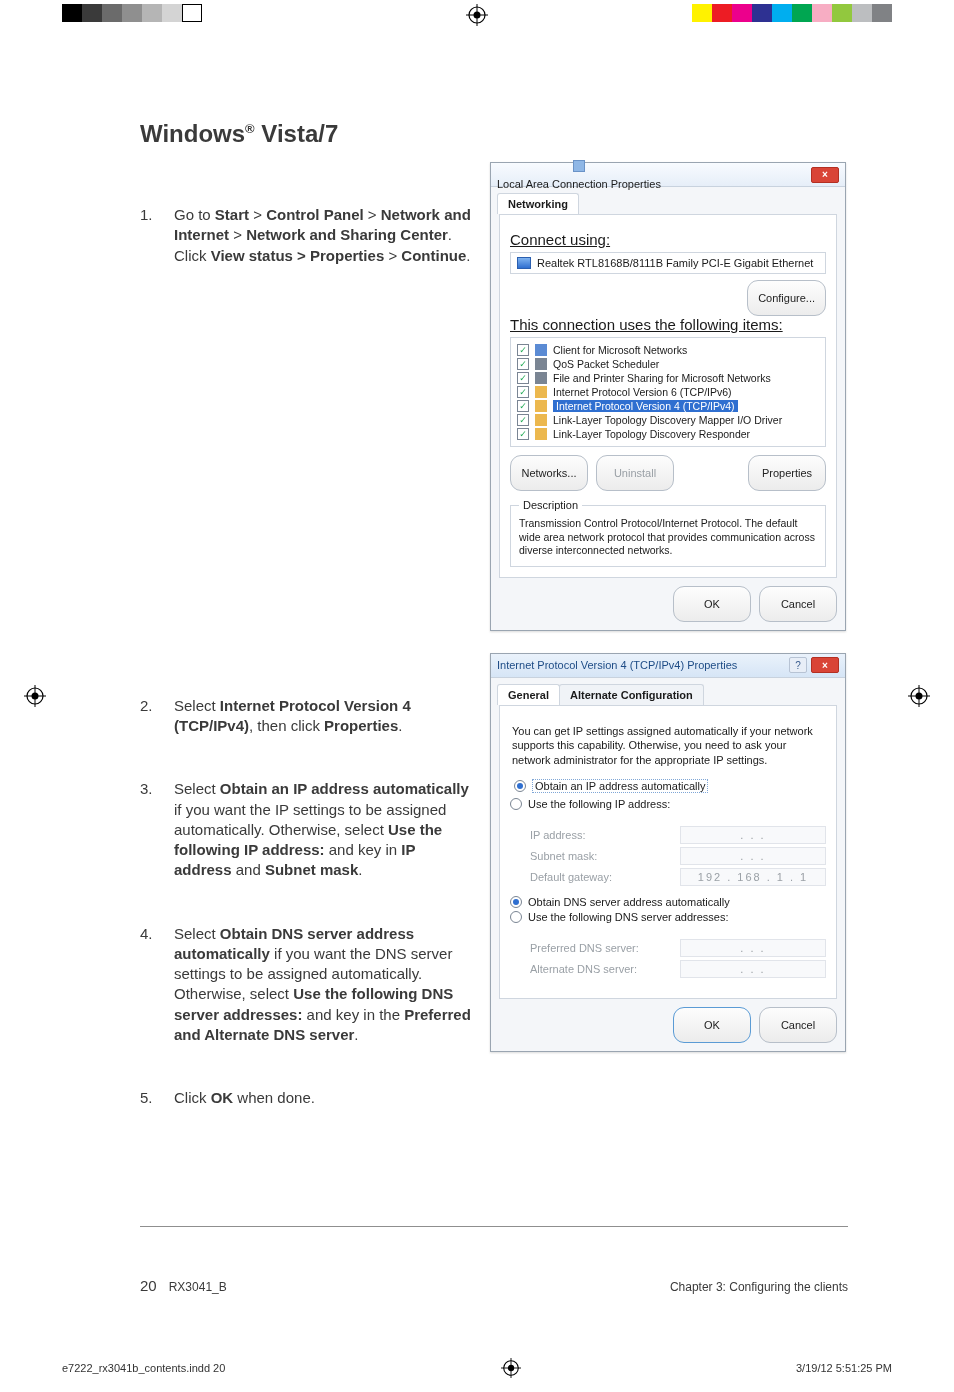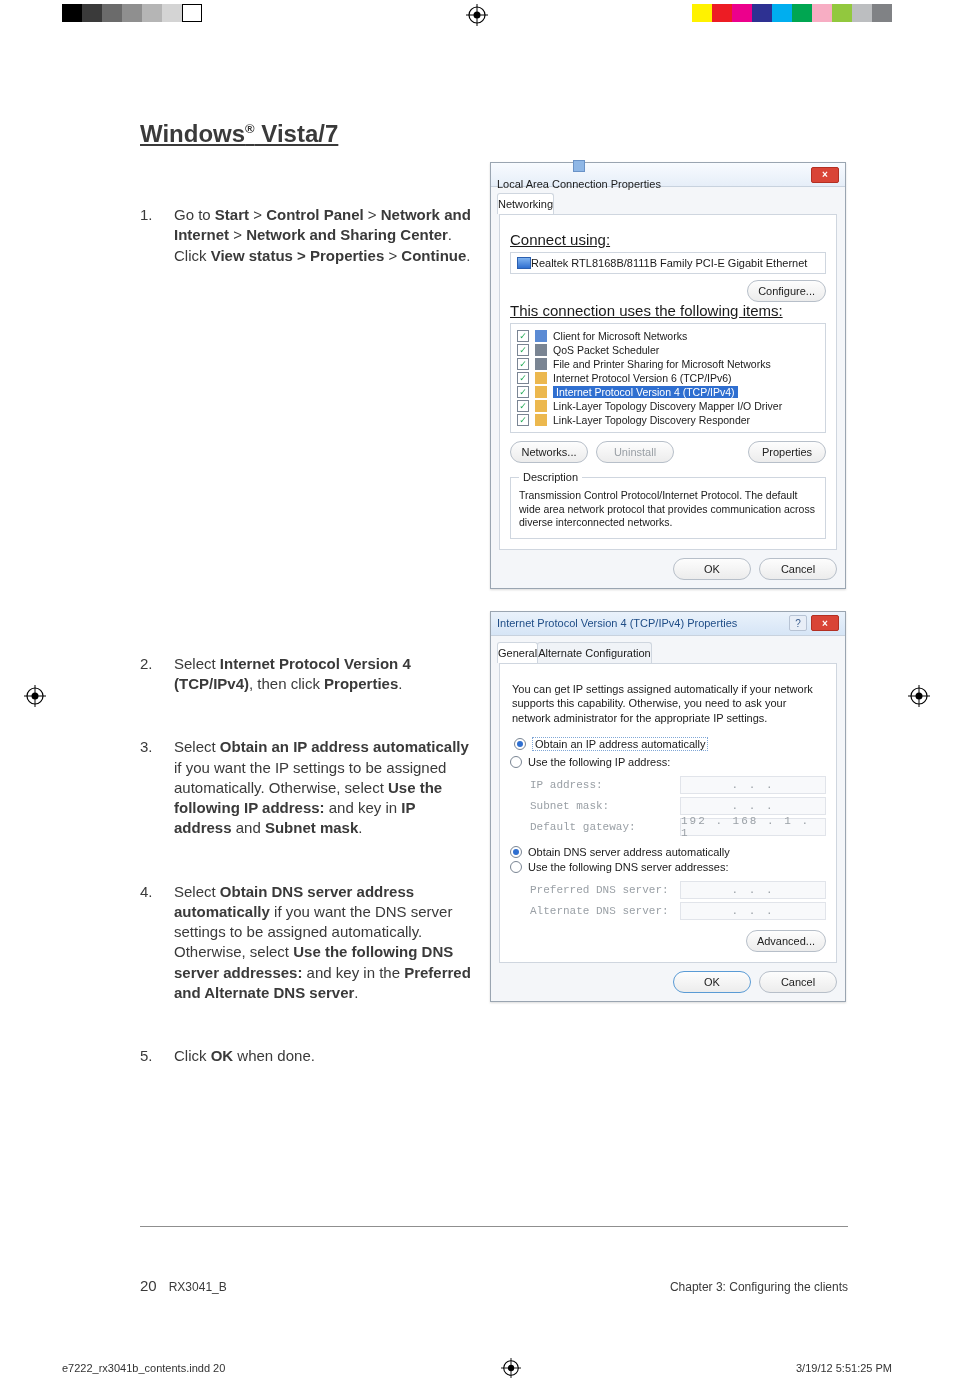--- a/index.html
+++ b/index.html
@@ -15,60 +15,60 @@
   .topmark { position: absolute; left: 50%; top: 4px; transform: translateX(-50%); }
   .crossmark svg { display: block; }
 
   
   .side-mark { position: absolute; top: 50%; transform: translateY(-50%); }
   .side-left { left: 24px; }
   .side-right { right: 24px; }
 
   
   .content { position: absolute; left: 140px; top: 120px; width: 708px; }
-  h2.section-title { font-size: 24px; font-weight: bold; color: #3a3a3a; margin-bottom: 14px; text-decoration: underline; }
+  h2.section-title { font-size: 24px; font-weight: bold; color: #3a3a3a; margin-bottom: 14px; }
   h2.section-title sup { font-size: 13px; vertical-align: super; }
   ol.instructions { list-style: none; counter-reset: step; font-size: 15px; line-height: 1.35; color: #3a3a3a; }
   ol.instructions > li { position: relative; padding-left: 34px; margin-bottom: 10px; margin-top: 43px; }
   ol.instructions > li::before { counter-increment: step; content: counter(step) "."; position: absolute; left: 0; top: 0; width: 28px; }
   .leftcol { width: 332px; }
   .bold { font-weight: bold; }
   .row { display: flex; align-items: flex-start; gap: 18px; }
 
   
   .shot { border: 1px solid #9aa5b1; background: #f4f6f9; font-family: "Segoe UI", Tahoma, sans-serif; font-size: 11px; color: #1a1a1a; box-shadow: 0 1px 2px rgba(0,0,0,.15); }
   .shot .titlebar { display: flex; align-items: center; justify-content: space-between; height: 24px; padding: 0 6px; background: linear-gradient(#f8fbff,#e6eef8); border-bottom: 1px solid #c8d2de; }
   .shot .titlebar .tleft { display: flex; align-items: center; gap: 6px; flex-direction: column; }
   .shot .close { width: 28px; height: 16px; background: #d94436; border: 1px solid #b32f22; border-radius: 2px; display: flex; align-items: center; justify-content: center; color: #fff; font-weight: bold; font-size: 10px; }
   .shot .tabrow { padding: 6px 6px 0 6px; }
-  .shot .tab { display: inline-block; padding: 4px 0; background: #fff; border: 1px solid #cfd6df; border-bottom: none; border-radius: 3px 3px 0 0; font-size: 11px; }
+  .shot .tab { display: inline-block; padding: 4px 10px; background: #fff; border: 1px solid #cfd6df; border-bottom: none; border-radius: 3px 3px 0 0; font-size: 11px; font-weight: bold; }
   .shot .panel { margin: 0 8px 8px 8px; background: #fff; border: 1px solid #cfd6df; padding: 10px; }
-  .shot .btn { display: inline-flex; align-items: center; justify-content: center; min-width: 78px; height: 22px; padding: 0 10px; background: linear-gradient(#fdfdfd,#ececec); border: 1px solid #b7bfc9; border-radius: 11px; font-size: 11px; color: #222; }
+  .shot .btn { display: inline-flex; align-items: center; justify-content: center; min-width: 78px; height: 36px; padding: 0 10px; background: linear-gradient(#fdfdfd,#ececec); border: 1px solid #b7bfc9; border-radius: 11px; font-size: 11px; color: #222; }
   .shot .btn.disabled { color: #9aa0a6; }
-  .shot .field { display: flex; align-items: center; border: 1px solid #cfd6df; padding: 4px 6px; background: #fff; margin-bottom: 6px; }
+  .shot .field { display: flex; align-items: center; gap: 6px; border: 1px solid #cfd6df; padding: 4px 6px; background: #fff; margin-bottom: 6px; }
   .shot .grouplabel { font-size: 15px; color: #1a1a1a; margin: 6px 0 4px 0; text-decoration: underline; }
   .shot ul.items { list-style: none; border: 1px solid #cfd6df; padding: 5px 6px; background: #fff; }
   .shot ul.items li { display: flex; align-items: center; gap: 6px; padding: 1px 0; font-size: 10.5px; }
   .shot ul.items li .chk { width: 12px; height: 12px; border: 1px solid #7a8593; display: inline-flex; align-items: center; justify-content: center; font-size: 9px; color: #2a5; }
   .shot ul.items li.sel span.txt { background: #2f6fd0; color: #fff; padding: 0 3px; }
   .shot .btnrow { display: flex; gap: 8px; margin-top: 8px; }
   .shot fieldset.desc { border: 1px solid #cfd6df; margin-top: 8px; padding: 6px 8px 8px 8px; }
   .shot fieldset.desc legend { font-size: 11px; padding: 0 4px; }
   .shot .okrow { display: flex; justify-content: flex-end; gap: 8px; margin: 8px; }
 
   
   .shot2 .titlebar { background: linear-gradient(#eaf2fb,#d6e5f6); color: #1e4c86; }
   .shot2 .tabrow .tab + .tab { margin-left: -1px; }
   .shot2 .paragraph { font-size: 11px; margin: 8px 2px 10px 2px; line-height: 1.3; }
   .shot2 .radio-row { display: flex; align-items: center; gap: 6px; margin: 3px 0; font-size: 11px; }
   .shot2 .radio-row .radio { width: 12px; height: 12px; border: 1px solid #7a8593; border-radius: 50%; display: inline-flex; align-items: center; justify-content: center; }
   .shot2 .radio-row .radio.sel::after { content: ""; width: 6px; height: 6px; background: #2f6fd0; border-radius: 50%; }
   .shot2 .radio-row.dashed { padding: 2px 4px; }
   .shot2 .dashedbox { border: 1px dotted #7fa6d6; display: inline-block; padding: 0 2px; }
-  .shot2 .ipgrid { margin: 8px 0 10px 20px; font-family: Liberation Mono, monospace; }
+  .shot2 .ipgrid { margin: 16px 0 10px 20px; }
   .shot2 .ipgrid .iprow { display: flex; align-items: center; margin: 3px 0; }
   .shot2 .ipgrid .iprow .lab { width: 150px; color: #9aa0a6; font-size: 11px; }
   .shot2 .ipgrid .iprow .val { flex: 1; border: 1px solid #e1e4ea; background: #f8f9fb; height: 18px; display: flex; align-items: center; justify-content: center; color: #9aa0a6; font-size: 11px; letter-spacing: 2px; }
   .shot2 .advrow { display: flex; justify-content: flex-end; margin-top: 8px; }
 
   
   .pg-footer { position: absolute; left: 140px; right: 106px; bottom: 98px; display: flex; align-items: baseline; justify-content: space-between; font-size: 12px; color: #3a3a3a; border-top: 1px solid #8f8f8f; padding-top: 6px; }
   .pg-footer .left { display: flex; gap: 12px; align-items: baseline; margin-top: 44px; }
   .pg-footer .pgnum { font-size: 15px; font-weight: 400; }
 
@@ -287,23 +287,20 @@
           <div class="ipgrid">
             <div class="iprow">
                 <span class="lab">Preferred DNS server:</span>
                 <span class="val">.     .     .</span>
               </div>
             <div class="iprow">
                 <span class="lab">Alternate DNS server:</span>
                 <span class="val">.     .     .</span>
               </div>
           </div>
-          <div class="advrow">
-              <span class="btn">Advanced...</span>
-            </div>
         </div>
         <div class="okrow">
           <span class="btn" style="border-color:#5a9bd5">OK</span>
           <span class="btn">Cancel</span>
         </div>
       </div>
     </div>
   </div>
 
   <div class="pg-footer">

